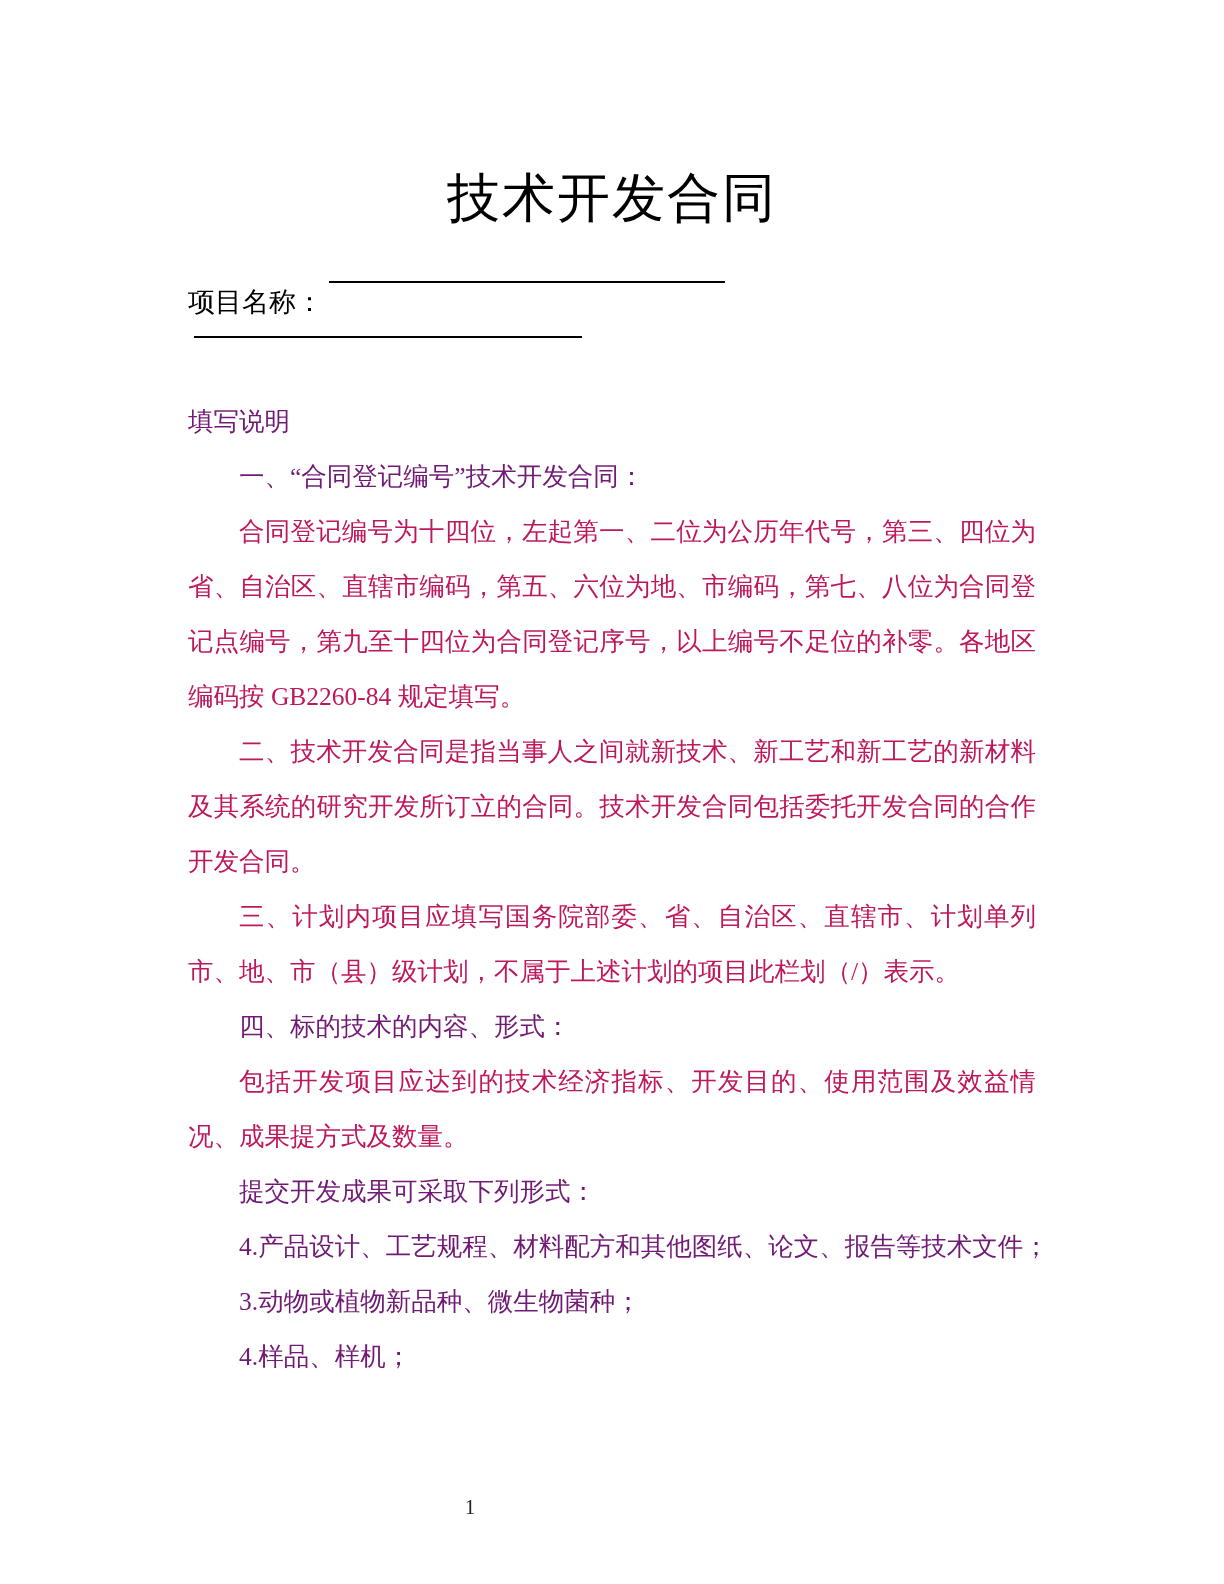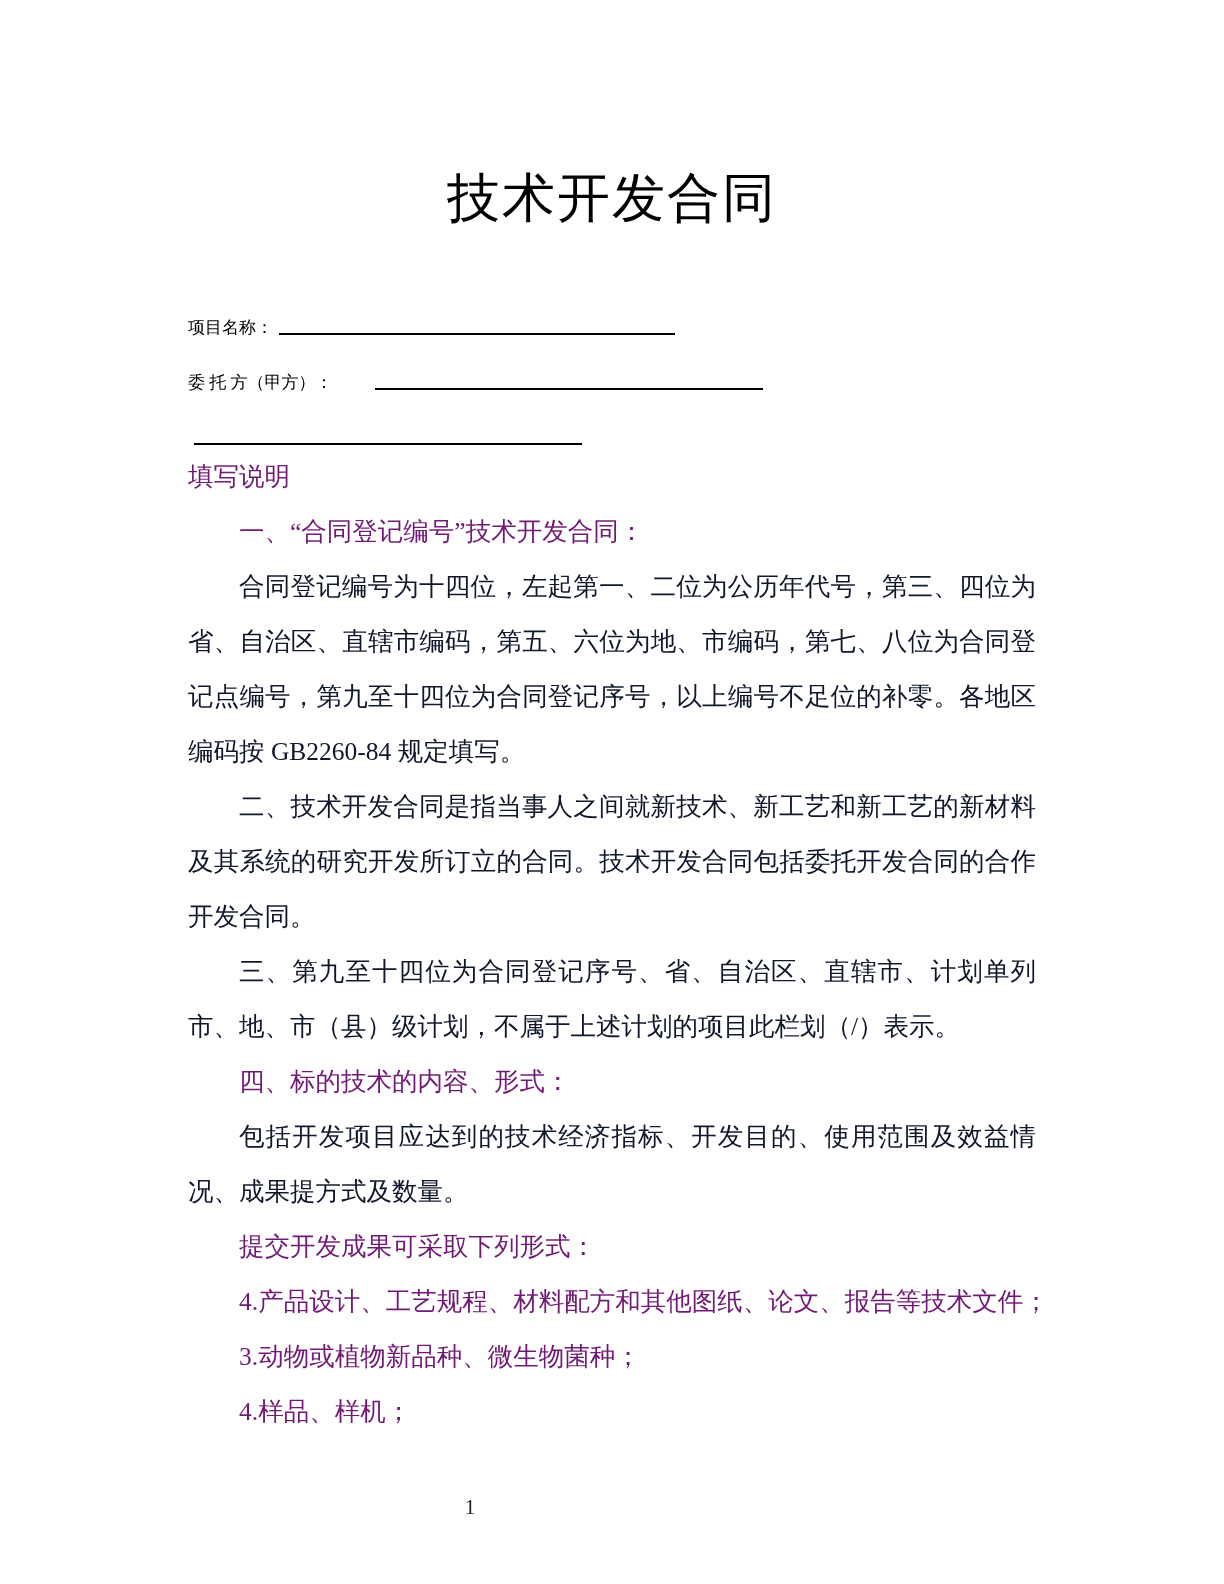--- a/index.html
+++ b/index.html
@@ -39,23 +39,23 @@
   .body-block {
     position: absolute;
     left: 188px;
     top: 284px;
     width: 848px;
   }
 
   
   .form-row {
     display: flex;
-    align-items: flex-end;
+    align-items: flex-start;
     height: 55px;
-    font-size: 17px;
+    font-size: 27px;
   }
   .form-label {
     white-space: pre;
     flex: 0 0 auto;
   }
   .form-rule {
     flex: 0 0 auto;
     border-bottom: 2px solid #000000;
     height: 1px;
     position: relative;
@@ -65,21 +65,21 @@
     flex: 0 0 auto;
   }
 
   
   .para {
     font-size: 25.5px;
     line-height: 55px;
     text-align: justify;
     text-align-last: left;
     text-justify: inter-character;
-    color: #0f172a;
+    color: #be185d;
     word-break: break-all;
   }
   .para.indent {
     text-indent: 51px;
   }
 
   
   .plain {
     font-size: 25.5px;
     line-height: 55px;
@@ -109,35 +109,30 @@
   <h1 class="doc-title">技术开发合同</h1>
 
   <div class="body-block">
     <div id="form-area">
         <div class="form-row">
           <span class="form-label">项目名称：</span>
           <span class="rule-gap" style="width: 6px;"></span>
           <span class="form-rule" style="width: 396px;"></span>
         </div>
         <div class="form-row">
-          <span class="form-label">委 托 方（甲方）：</span>
-          <span class="rule-gap" style="width: 42px;"></span>
-          <span class="form-rule" style="width: 388px;"></span>
-        </div>
-        <div class="form-row">
           <span class="rule-gap" style="width: 6px;"></span>
           <span class="form-rule" style="width: 388px;"></span>
         </div>
       </div>
     <div id="sections-area">
         <div class="plain">填写说明</div>
         <div class="plain indent">一、“合同登记编号”技术开发合同：</div>
         <div class="para indent">合同登记编号为十四位，左起第一、二位为公历年代号，第三、四位为省、自治区、直辖市编码，第五、六位为地、市编码，第七、八位为合同登记点编号，第九至十四位为合同登记序号，以上编号不足位的补零。各地区编码按 GB2260-84 规定填写。</div>
         <div class="para indent">二、技术开发合同是指当事人之间就新技术、新工艺和新工艺的新材料及其系统的研究开发所订立的合同。技术开发合同包括委托开发合同的合作开发合同。</div>
-        <div class="para indent">三、第九至十四位为合同登记序号、省、自治区、直辖市、计划单列市、地、市（县）级计划，不属于上述计划的项目此栏划（/）表示。</div>
+        <div class="para indent">三、计划内项目应填写国务院部委、省、自治区、直辖市、计划单列市、地、市（县）级计划，不属于上述计划的项目此栏划（/）表示。</div>
         <div class="plain indent">四、标的技术的内容、形式：</div>
         <div class="para indent">包括开发项目应达到的技术经济指标、开发目的、使用范围及效益情况、成果提方式及数量。</div>
         <div class="plain indent">提交开发成果可采取下列形式：</div>
         <div class="plain indent">4.产品设计、工艺规程、材料配方和其他图纸、论文、报告等技术文件；</div>
         <div class="plain indent">3.动物或植物新品种、微生物菌种；</div>
         <div class="plain indent">4.样品、样机；</div>
       </div>
   </div>
 
   <div class="page-number">1</div>

